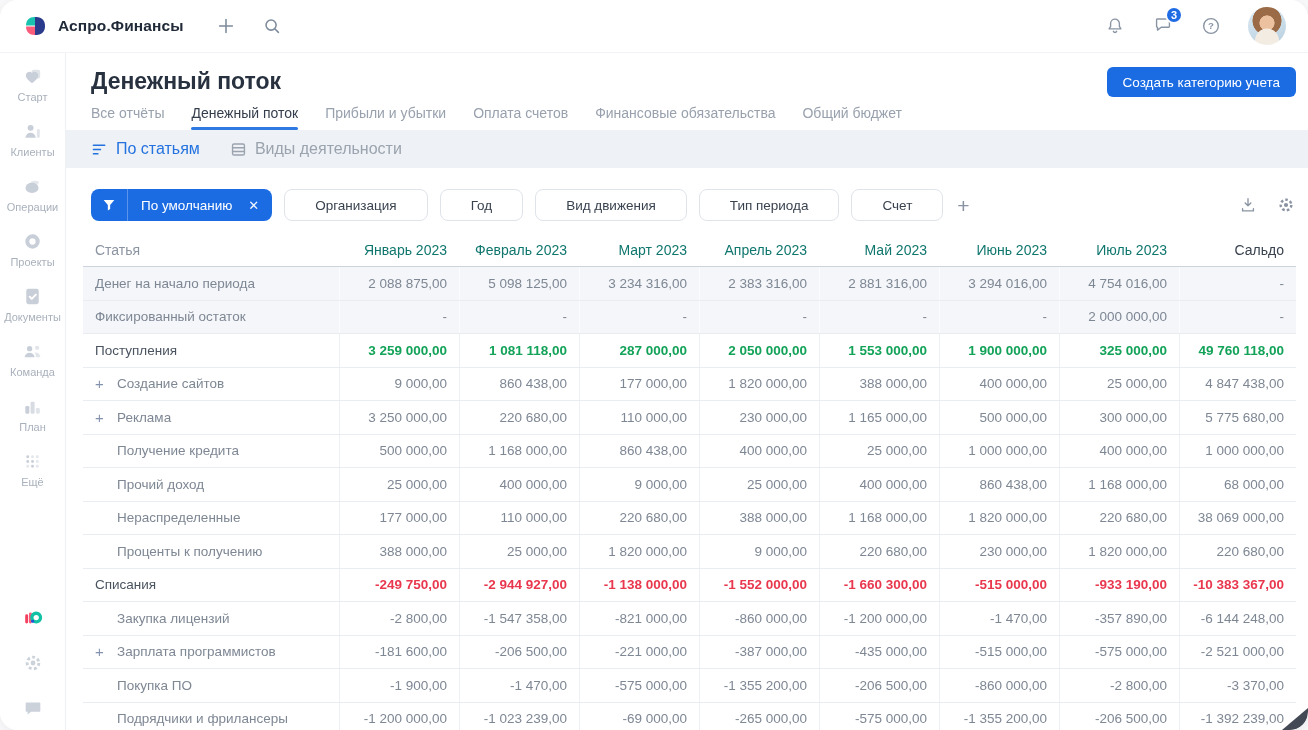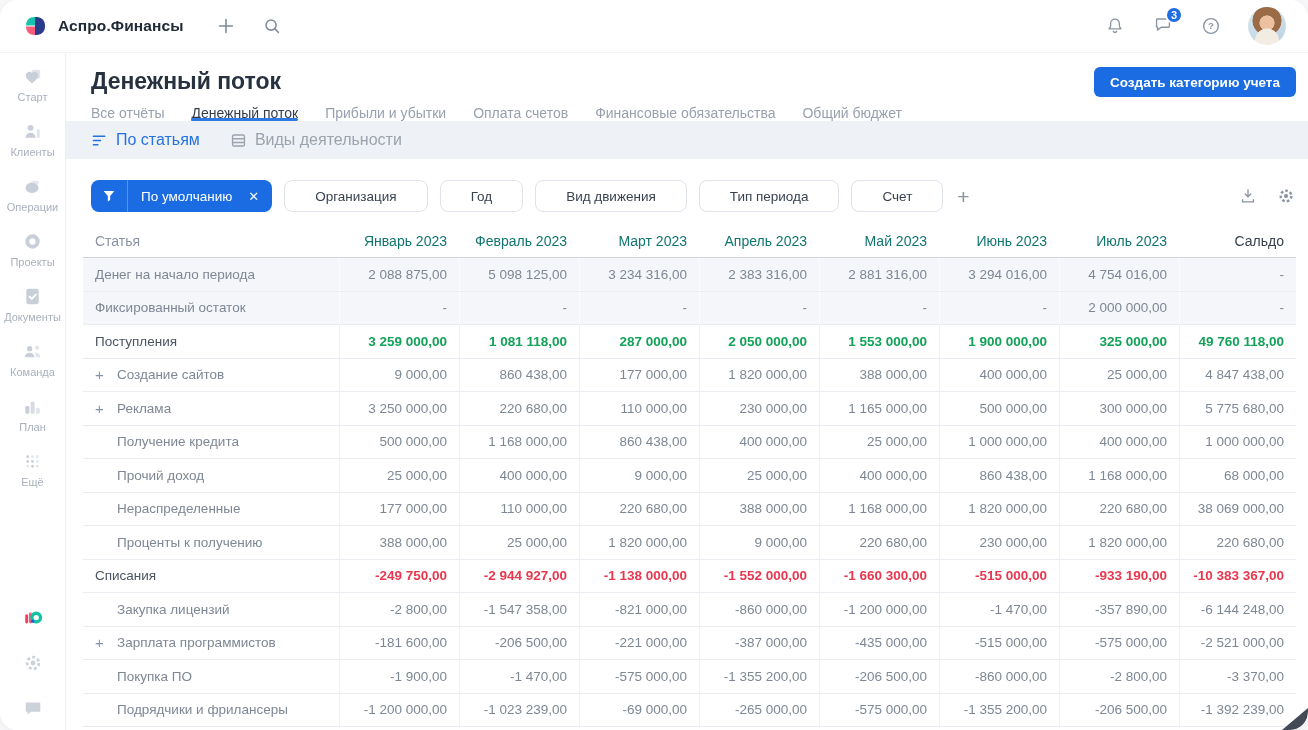--- a/index.html
+++ b/index.html
@@ -31,24 +31,24 @@
   .side-item{width:60px;display:flex;flex-direction:column;align-items:center;gap:3px;margin-bottom:17px;cursor:pointer;}
   .side-item .icon svg{width:23px;height:23px;}
   .side-label{font-size:11px;color:#a9b1bc;}
   .side-footer{margin-top:auto;display:flex;flex-direction:column;align-items:center;gap:23px;padding-bottom:12px;}
   .side-footer .icon svg{width:22px;height:22px;}
   .main{flex:1;min-width:0;display:flex;flex-direction:column;position:relative;background:#fff;}
   
   .page-head{padding:13px 12px 0 25px;position:relative;}
   .page-title{font-size:23px;font-weight:700;color:#28313f;line-height:30px;}
   .create-btn{position:absolute;top:14px;right:12px;height:30px;background:#1b6ce3;color:#fff;border:none;
-              border-radius:6px;font-size:13.5px;font-weight:700;padding:0 16px;cursor:pointer;
+              border-radius:6px;font-size:13.5px;font-weight:400;padding:0 16px;cursor:pointer;
               font-family:inherit;}
   .tabs{display:flex;gap:27px;margin-top:9px;font-size:14px;}
-  .tab{color:#98a1ad;cursor:pointer;position:relative;white-space:nowrap;}
+  .tab{color:#98a1ad;padding-bottom:9px;cursor:pointer;position:relative;white-space:nowrap;}
   .tab.active{color:#343d4b;font-weight:400;}
   .tab.active::after{content:"";position:absolute;left:0;right:0;bottom:0;height:3px;border-radius:2px;background:#2e7ae2;}
   
   .band{height:38px;background:#eef1f5;display:flex;align-items:center;gap:30px;padding-left:25px;}
   .subtab{display:flex;align-items:center;gap:8px;font-size:16px;cursor:pointer;color:#9aa3ae;}
   .subtab.active{color:#2372e0;}
   .subtab .icon svg{width:17px;height:17px;}
   
   .content{padding:0 12px 0 25px;flex:1;display:flex;flex-direction:column;min-height:0;}
   .filter-row{margin-top:21px;display:flex;align-items:center;flex:none;}

